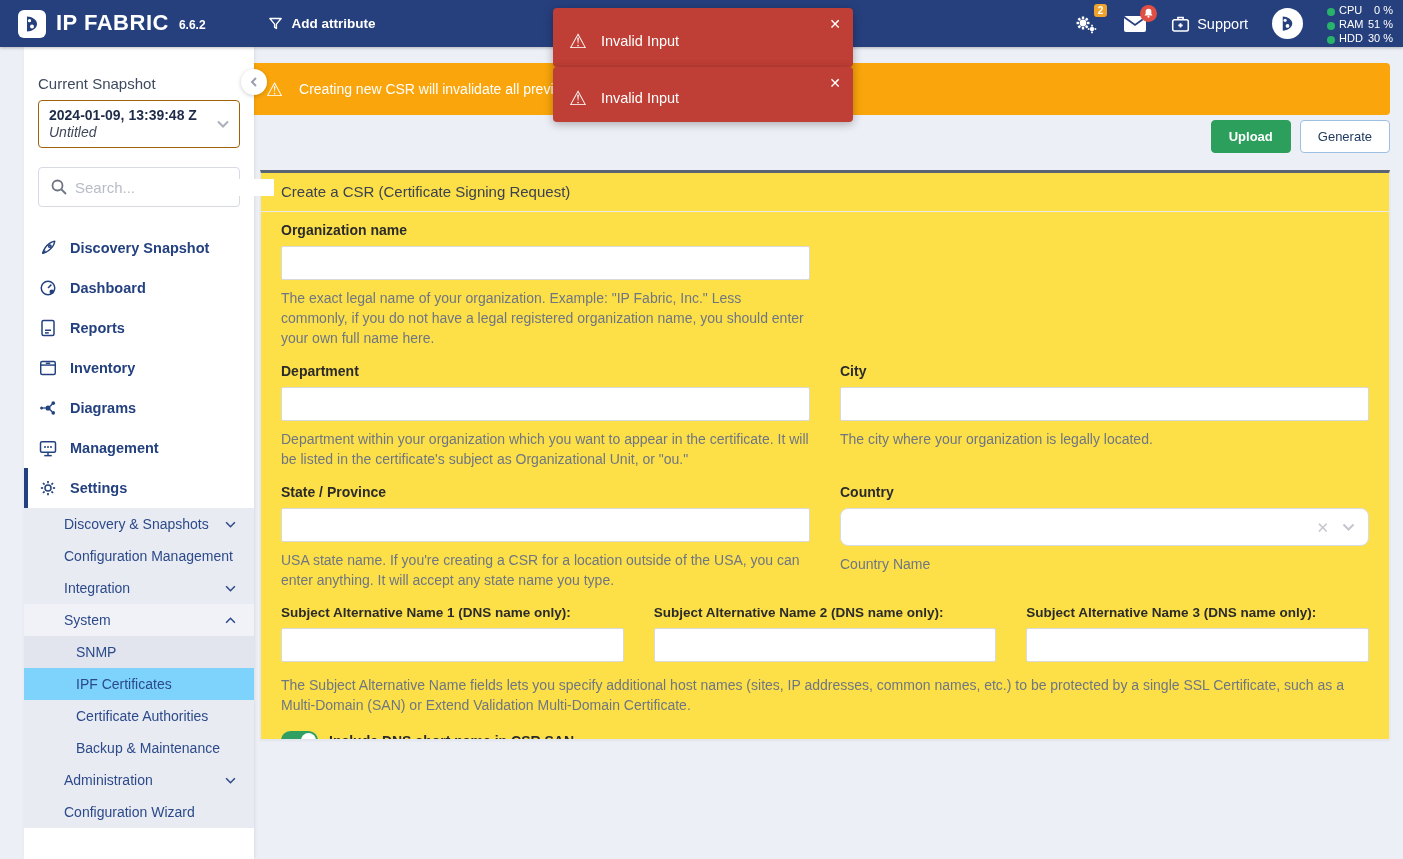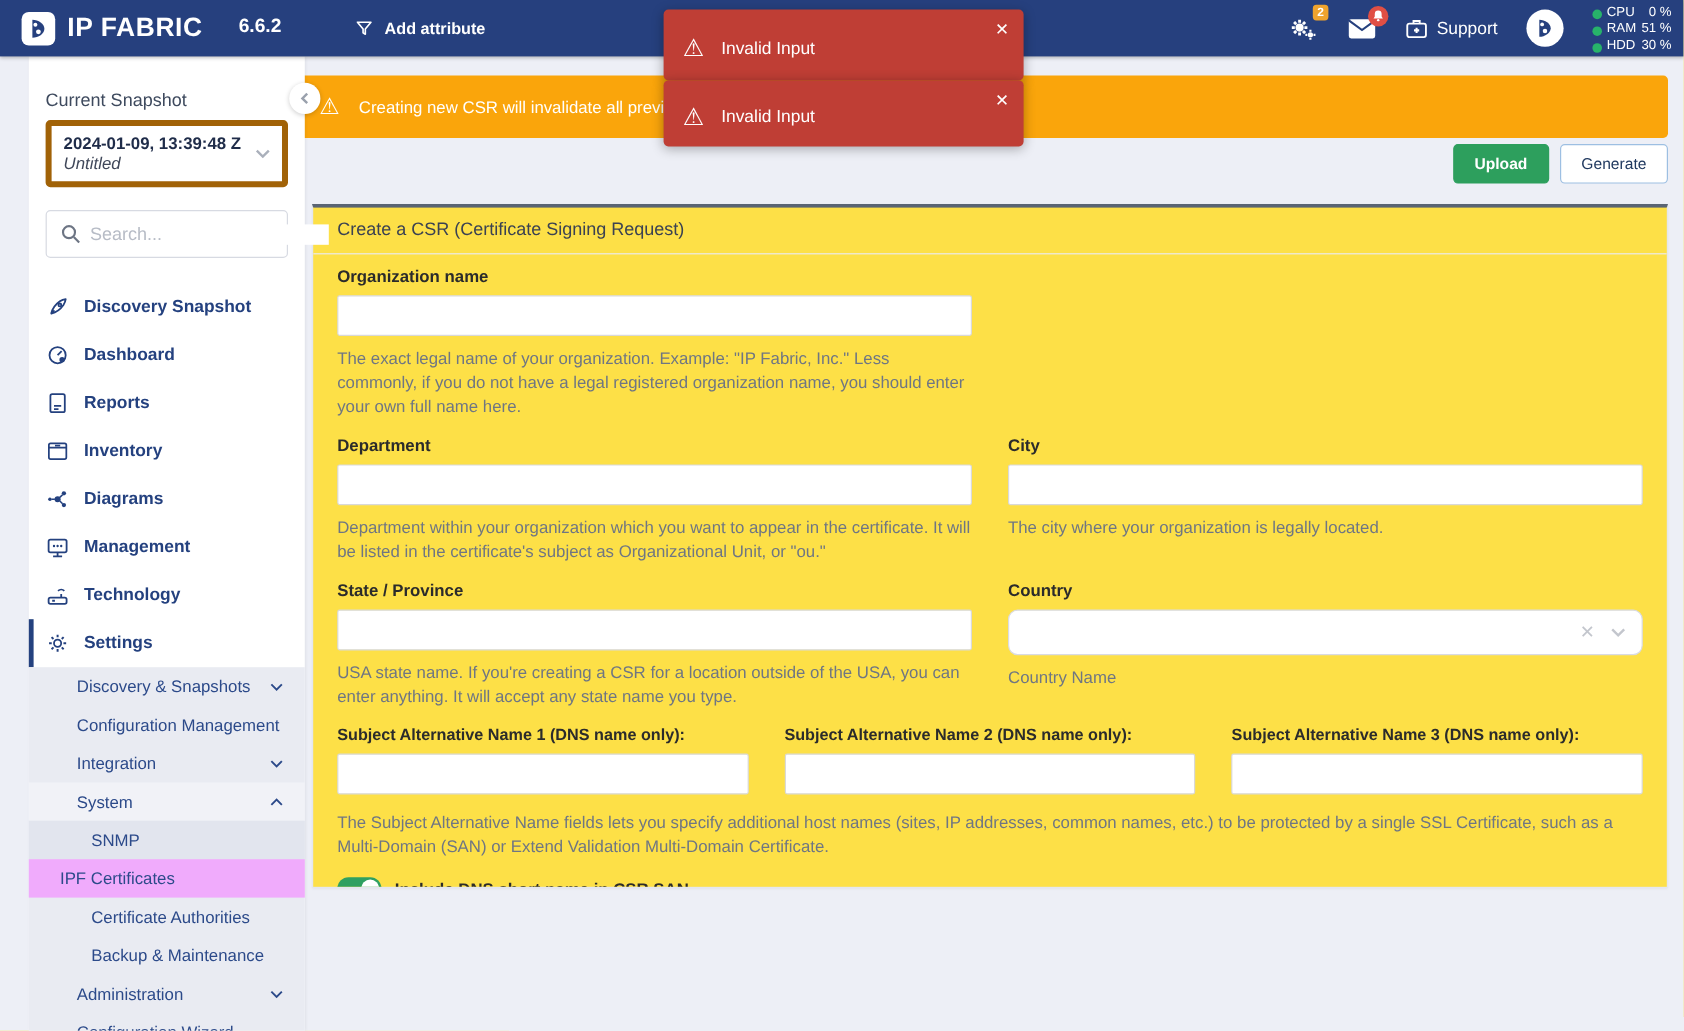--- a/index.html
+++ b/index.html
@@ -16,21 +16,21 @@
   
   .header {
     position:absolute; top:0; left:0; right:0; height:47px;
     background:#26407e; color:#fff;
     display:flex; align-items:center;
     z-index:50; box-shadow:0 1px 3px rgba(0,0,0,.25);
   }
   .brand { display:flex; align-items:flex-start; gap:10px; padding-left:18px; }
   .logo-mark { width:28px; height:28px; background:#fff; border-radius:6px; display:flex; align-items:center; justify-content:center; }
   .brand-name { font-size:22px; font-weight:800; letter-spacing:.5px; }
-  .brand-version { font-size:16px; font-weight:700; align-self:flex-end; padding-bottom:6px;margin-left:20px; }
+  .brand-version { font-size:12px; font-weight:700; align-self:flex-end; padding-bottom:6px; }
   .add-attr { display:flex; align-items:center; gap:9px; margin-left:62px; font-size:13.5px; font-weight:700; cursor:pointer; }
   .header-right { margin-left:auto; display:flex; align-items:center; gap:24px; padding-right:6px; }
   .hbtn { position:relative; cursor:pointer; display:flex; align-items:center; }
   .badge-num {
     position:absolute; top:-9px; right:-8px; background:#efa32d; color:#fff;
     font-size:10px; font-weight:700; border-radius:3px; padding:1px 4px; line-height:11px;
   }
   .badge-bell {
     position:absolute; top:-10px; right:-10px; width:17px; height:17px; background:#e04f44;
     border-radius:50%; display:flex; align-items:center; justify-content:center;
@@ -48,21 +48,21 @@
     position:absolute; top:47px; left:0; width:230px; bottom:0;
     background:#fff; z-index:10; box-shadow:1px 0 3px rgba(0,0,0,.08);margin-left:24px;
   }
   .collapse-btn {
     position:absolute; top:22px; right:-13px; width:26px; height:26px; border-radius:50%;
     background:#fff; box-shadow:0 1px 4px rgba(0,0,0,.2);
     display:flex; align-items:center; justify-content:center; cursor:pointer; z-index:12;
   }
   .snap-label { padding:28px 14px 8px; font-size:15px; color:#3e4a5e; }
   .snap-box {
-    margin:0 14px; border:5px solid #a16207; border-radius:4px; padding:6px 10px;
+    margin:0 14px; border:1px solid #a16207; border-radius:4px; padding:6px 10px;
     display:flex; align-items:center; cursor:pointer; background:#fff;
   }
   .snap-lines { flex:1; }
   .snap-date { font-size:14px; font-weight:700; color:#1f2c49; line-height:17px; }
   .snap-name { font-size:14px; font-style:italic; color:#40485a; line-height:17px; }
   .search-box {
     margin:19px 14px 0; border:1px solid #d7dae2; border-radius:4px; height:40px;
     display:flex; align-items:center; gap:8px; padding:0 12px; background:#fff;
   }
   .search-box input { border:none; outline:none; font-size:15px; flex:1; font-family:inherit; color:#333; }
@@ -76,21 +76,21 @@
   .nav-item.active { border-left:4px solid #24417f; padding-left:10px; }
   .submenu { background:#e9ebf2; }
   .sub-item {
     height:32px; display:flex; align-items:center; padding:0 18px 0 40px;
     color:#2c4a8a; font-size:14px; cursor:pointer;
   }
   .sub-item .chev { margin-left:auto; }
   .sub-item.lvl2 { padding-left:52px; }
   .sub-item.row-system { background:#f1f2f7; }
   .sub-item.row-snmp { background:#e2e5ee; }
-  .sub-item.row-selected { background:#f0abfc;padding-left:26px; }
+  .sub-item.row-selected { background:#7dd3fc; }
 
   
   .main { position:absolute; left:230px; top:47px; right:0; bottom:0; background:#edeff6; }
   .banner {
     position:absolute; left:13px; right:13px; top:16px; height:52px;
     background:#faa50b; border-radius:4px; color:#fff;
     display:flex; align-items:center; gap:16px; padding:0 23px; font-size:14px; z-index:1;
   }
   .banner .warn-glyph { font-size:19px; line-height:1; }
   .actions { position:absolute; top:73px; right:13px; display:flex; gap:9px; z-index:2; }
@@ -326,31 +326,20 @@
       <span class="nicon">
           <svg width="18" height="17" viewBox="0 0 24 22" fill="none" stroke="#24417f" stroke-width="2">
             <rect x="2" y="2" width="20" height="14" rx="2"></rect>
             <line x1="12" y1="16" x2="12" y2="20"></line>
             <line x1="7" y1="20.5" x2="17" y2="20.5"></line>
             <path d="M8 9h.01M12 9h.01M16 9h.01" stroke-width="2.6" stroke-linecap="round"></path>
           </svg>
         </span>
       <span>Management</span>
     </div>
-    <div class="nav-item">
-      <span class="nicon">
-          <svg width="18" height="17" viewBox="0 0 24 22" fill="none" stroke="#24417f" stroke-width="2">
-            <rect x="2" y="13" width="20" height="7" rx="2"></rect>
-            <path d="M16 13V9"></path>
-            <path d="M12.5 5.5a5 5 0 0 1 7 0"></path>
-            <line x1="6" y1="16.5" x2="9" y2="16.5"></line>
-          </svg>
-        </span>
-      <span>Technology</span>
-    </div>
     <div class="nav-item active">
       <span class="nicon">
           <svg width="18" height="18" viewBox="0 0 24 24" fill="none" stroke="#24417f" stroke-width="2">
             <circle cx="12" cy="12" r="4"></circle>
             <g stroke-width="2.2">
               <line x1="12" y1="2.5" x2="12" y2="5.5"></line>
               <line x1="12" y1="18.5" x2="12" y2="21.5"></line>
               <line x1="2.5" y1="12" x2="5.5" y2="12"></line>
               <line x1="18.5" y1="12" x2="21.5" y2="12"></line>
               <line x1="5.3" y1="5.3" x2="7.4" y2="7.4"></line>

